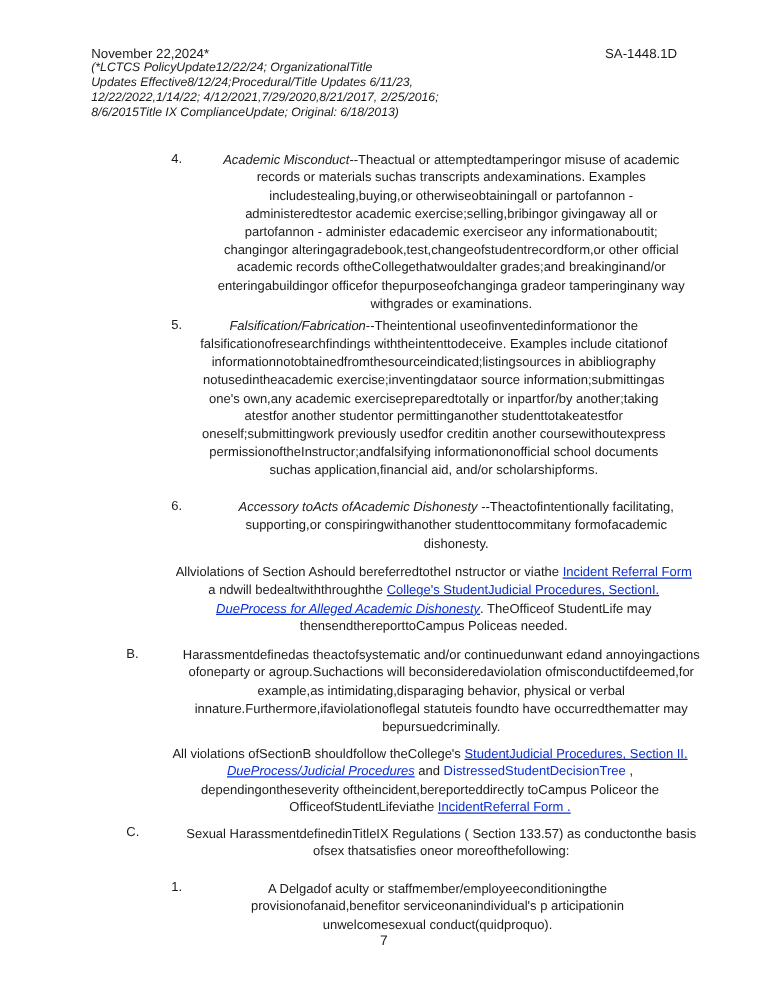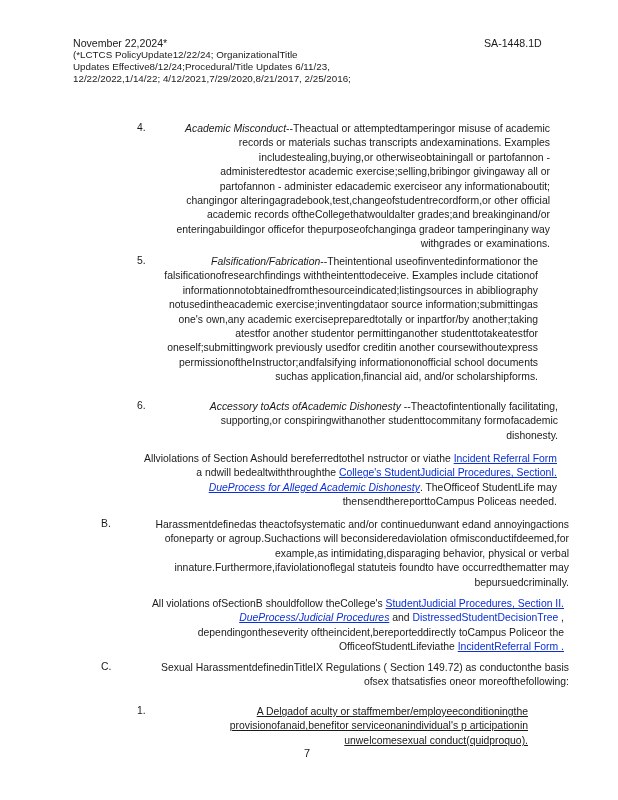--- a/index.html
+++ b/index.html
@@ -1,40 +1,41 @@
 <!DOCTYPE html>
 <html><head>
 <meta charset="utf-8">
 <style>
   html, body { margin:0; padding:0; background:#ffffff; }
   body { width:618px; height:800px; position:relative; overflow:hidden;
          font-family:"Liberation Sans", sans-serif; color:#1a1a1a; font-size:10.4px; }
   .page { position:absolute; left:0; top:0; width:618px; height:720px; }
   .hdr-left { position:absolute; left:73px; top:37px; width:300px; line-height:12px; }
   .hdr-date { font-size:10.6px; }
-  .hdr-note { font-size:9.8px; }
+  .hdr-note { font-style:italic; font-size:9.8px; }
   .hdr-right { position:absolute; left:484px; top:37px; font-size:10.6px;text-align:center; }
   .block { position:absolute; line-height:14.4px; }
   .num { position:absolute; }
-  .para { text-align:right; }
+  .para { text-align:center; }
   i, .it { font-style:italic; }
   a { color:#0b2fd6; text-decoration:underline; }
   .link-plain { color:#0b2fd6; }
   .pagenum { position:absolute; left:304px; top:747px; font-size:11px; }
 </style>
 </head>
 <body>
 
 <div class="page">
 
   <div class="hdr-left">
     <div class="hdr-date">November 22,2024*</div>
     <div class="hdr-note">(*LCTCS PolicyUpdate12/22/24; OrganizationalTitle</div>
     <div class="hdr-note">Updates Effective8/12/24;Procedural/Title Updates 6/11/23,</div>
     <div class="hdr-note" style="white-space:nowrap">12/22/2022,1/14/22; 4/12/2021,7/29/2020,8/21/2017, 2/25/2016;</div>
+    <div class="hdr-note">8/6/2015Title IX ComplianceUpdate; Original: 6/18/2013)</div>
   </div>
   <div class="hdr-right">SA-1448.1D</div>
 
   <div class="num" style="left:137px; top:122px;">4.</div>
   <div class="block para" style="left:172px; top:122px; width:378px;">
     <span class="it">Academic Misconduct</span><span>--Theactual or attemptedtamperingor misuse of academic records or materials suchas transcripts andexaminations. Examples includestealing,buying,or otherwiseobtainingall or partofannon - administeredtestor academic exercise;selling,bribingor givingaway all or partofannon - administer edacademic exerciseor any informationaboutit; changingor alteringagradebook,test,changeofstudentrecordform,or other official academic records oftheCollegethatwouldalter grades;and breakinginand/or enteringabuildingor officefor thepurposeofchanginga gradeor tamperinginany way withgrades or examinations.</span>
   </div>
 
   <div class="num" style="left:137px; top:255px;">5.</div>
   <div class="block para" style="left:156px; top:255px; width:382px;">
@@ -46,24 +47,24 @@
     <span class="it">Accessory toActs ofAcademic Dishonesty</span><span> --Theactofintentionally facilitating, supporting,or conspiringwithanother studenttocommitany formofacademic dishonesty.</span>
   </div>
 
   <div class="block para" style="left:137px; top:452px; width:420px;">
     <span>Allviolations of Section Ashould bereferredtotheI nstructor or viathe </span><a>Incident Referral Form</a><span> a ndwill bedealtwiththroughthe </span><a><span>College's StudentJudicial Procedures, SectionI. </span><i>DueProcess for Alleged Academic Dishonesty</i></a><span>. TheOfficeof StudentLife may thensendthereporttoCampus Policeas needed.</span>
   </div>
 
   <div class="num" style="left:101px; top:518px;">B.</div>
   <div class="block para" style="left:137px; top:518px; width:432px;">Harassmentdefinedas theactofsystematic and/or continuedunwant edand annoyingactions ofoneparty or agroup.Suchactions will beconsideredaviolation ofmisconductifdeemed,for example,as intimidating,disparaging behavior, physical or verbal innature.Furthermore,ifaviolationoflegal statuteis foundto have occurredthematter may bepursuedcriminally.</div>
 
-  <div class="block para" style="left:144px; top:597px; width:420px;">
+  <div class="block para" style="left:134px; top:597px; width:420px;">
     <span>All violations ofSectionB shouldfollow theCollege's </span><a><span>StudentJudicial Procedures, Section II. </span><i>DueProcess/Judicial Procedures</i></a><span> and </span><span class="link-plain">DistressedStudentDecisionTree</span><span> , dependingontheseverity oftheincident,bereporteddirectly toCampus Policeor the OfficeofStudentLifeviathe </span><a>IncidentReferral Form .</a>
   </div>
 
   <div class="num" style="left:101px; top:661px;">C.</div>
-  <div class="block para" style="left:137px; top:661px; width:432px;">Sexual HarassmentdefinedinTitleIX Regulations ( Section 149.72) as conductonthe basis ofsex thatsatisfies oneor moreofthefollowing:</div>
+  <div class="block para" style="left:137px; top:661px; width:432px;">Sexual HarassmentdefinedinTitleIX Regulations ( Section 133.57) as conductonthe basis ofsex thatsatisfies oneor moreofthefollowing:</div>
 
   <div class="num" style="left:137px; top:705px;">1.</div>
-  <div class="block para" style="left:172px; top:705px; width:356px;text-decoration:underline;">A Delgadof aculty or staffmember/employeeconditioningthe provisionofanaid,benefitor serviceonanindividual's p articipationin unwelcomesexual conduct(quidproquo).</div>
+  <div class="block para" style="left:172px; top:705px; width:356px;">A Delgadof aculty or staffmember/employeeconditioningthe provisionofanaid,benefitor serviceonanindividual's p articipationin unwelcomesexual conduct(quidproquo).</div>
 
   <div class="pagenum">7</div>
 </div>
 
 </body></html>

